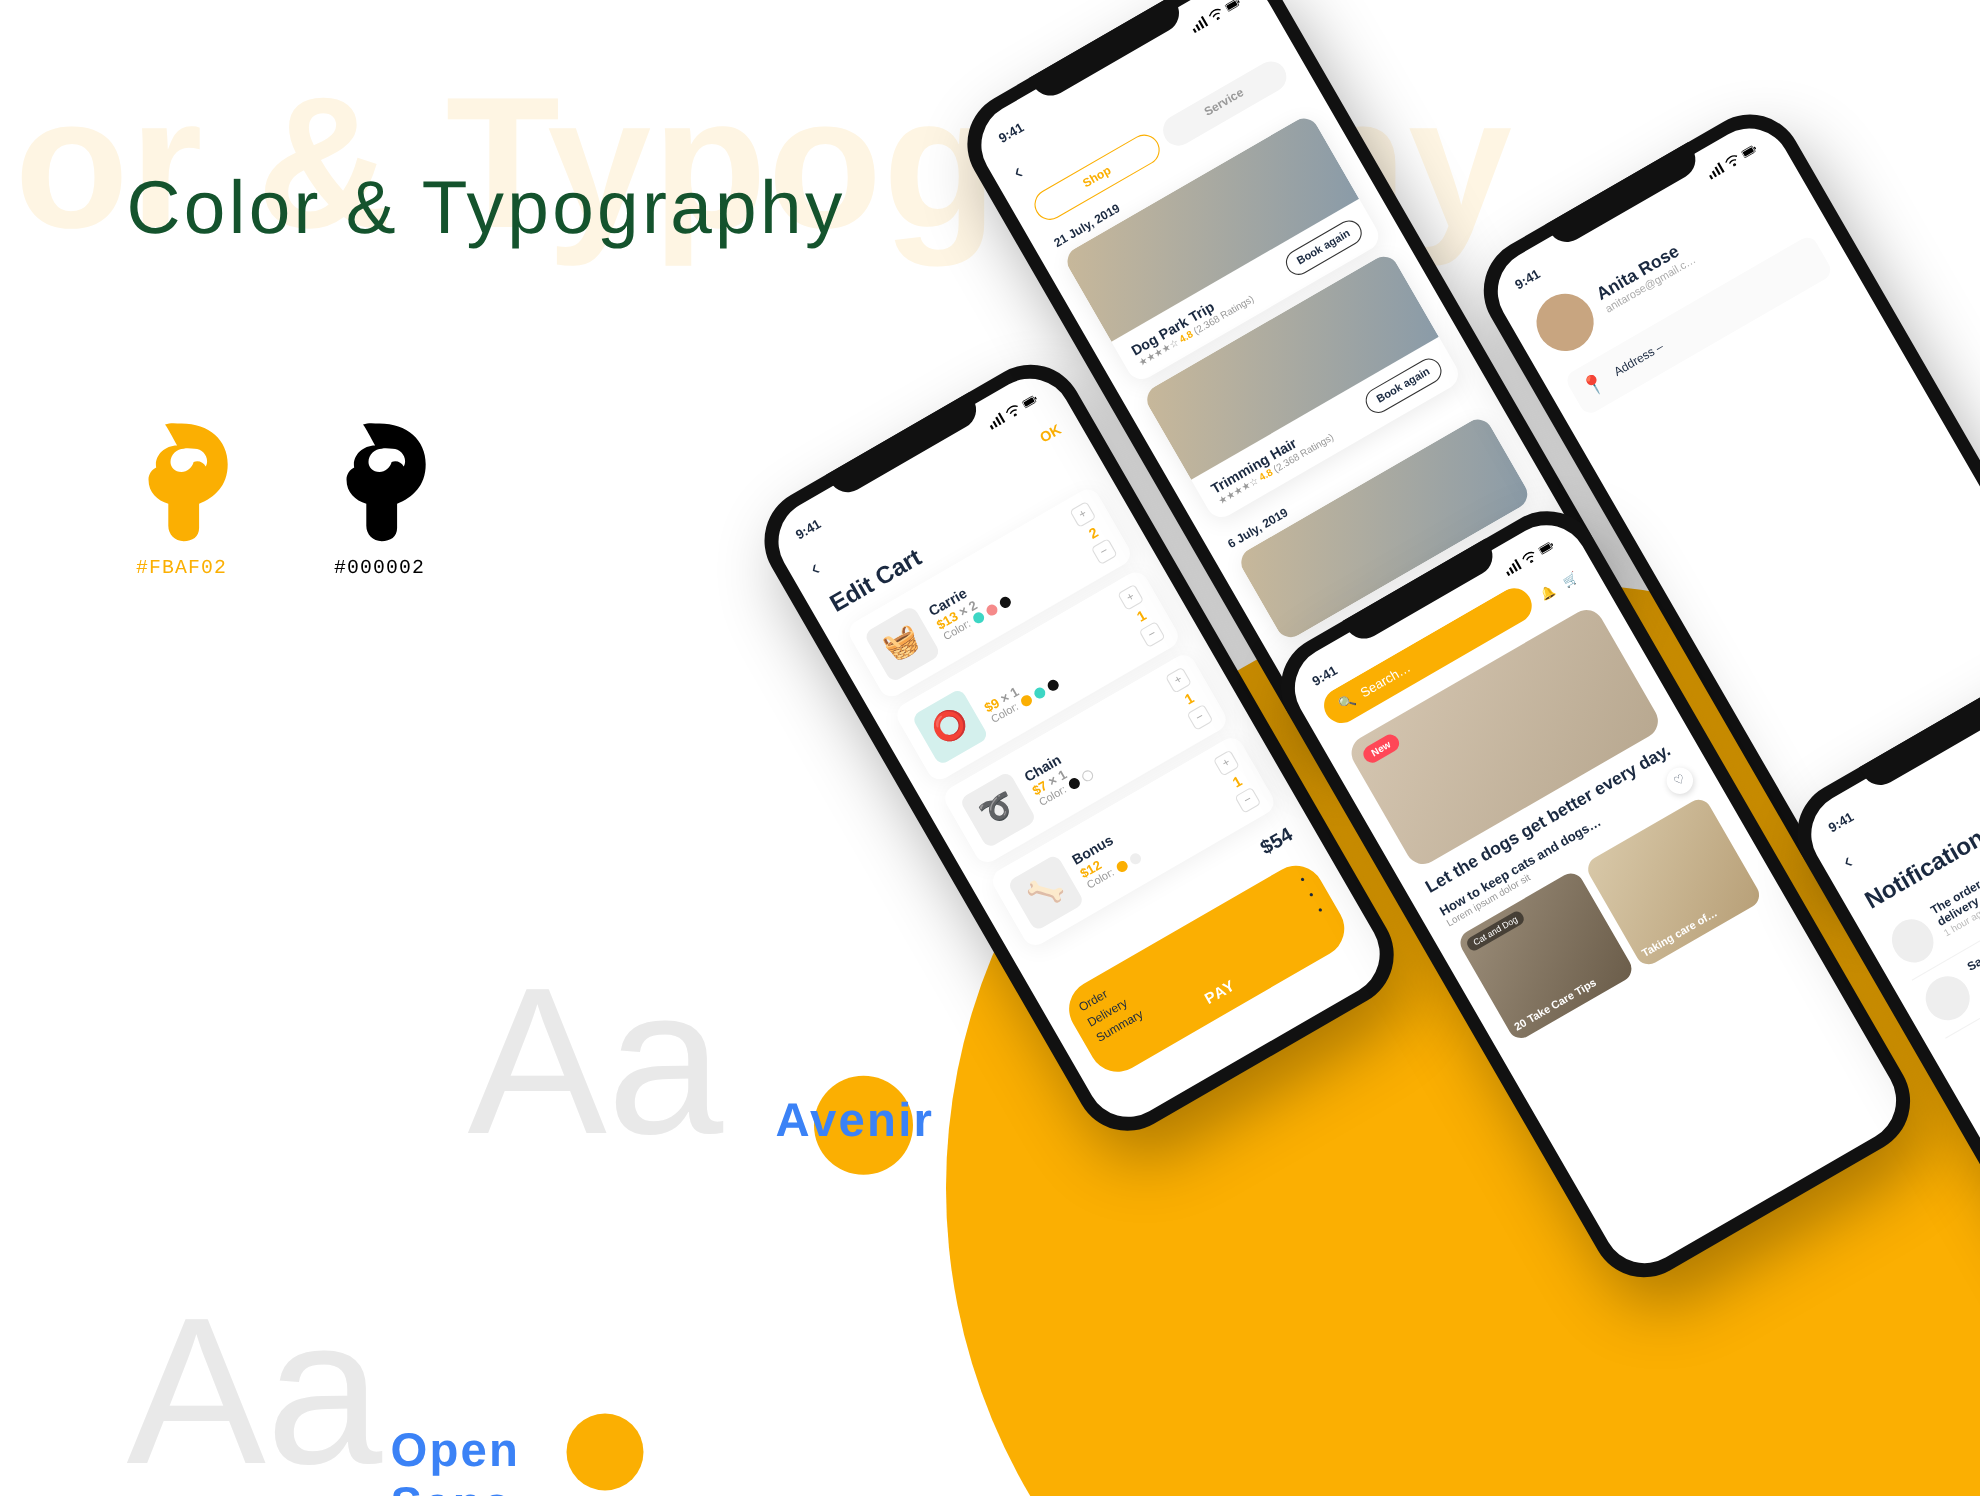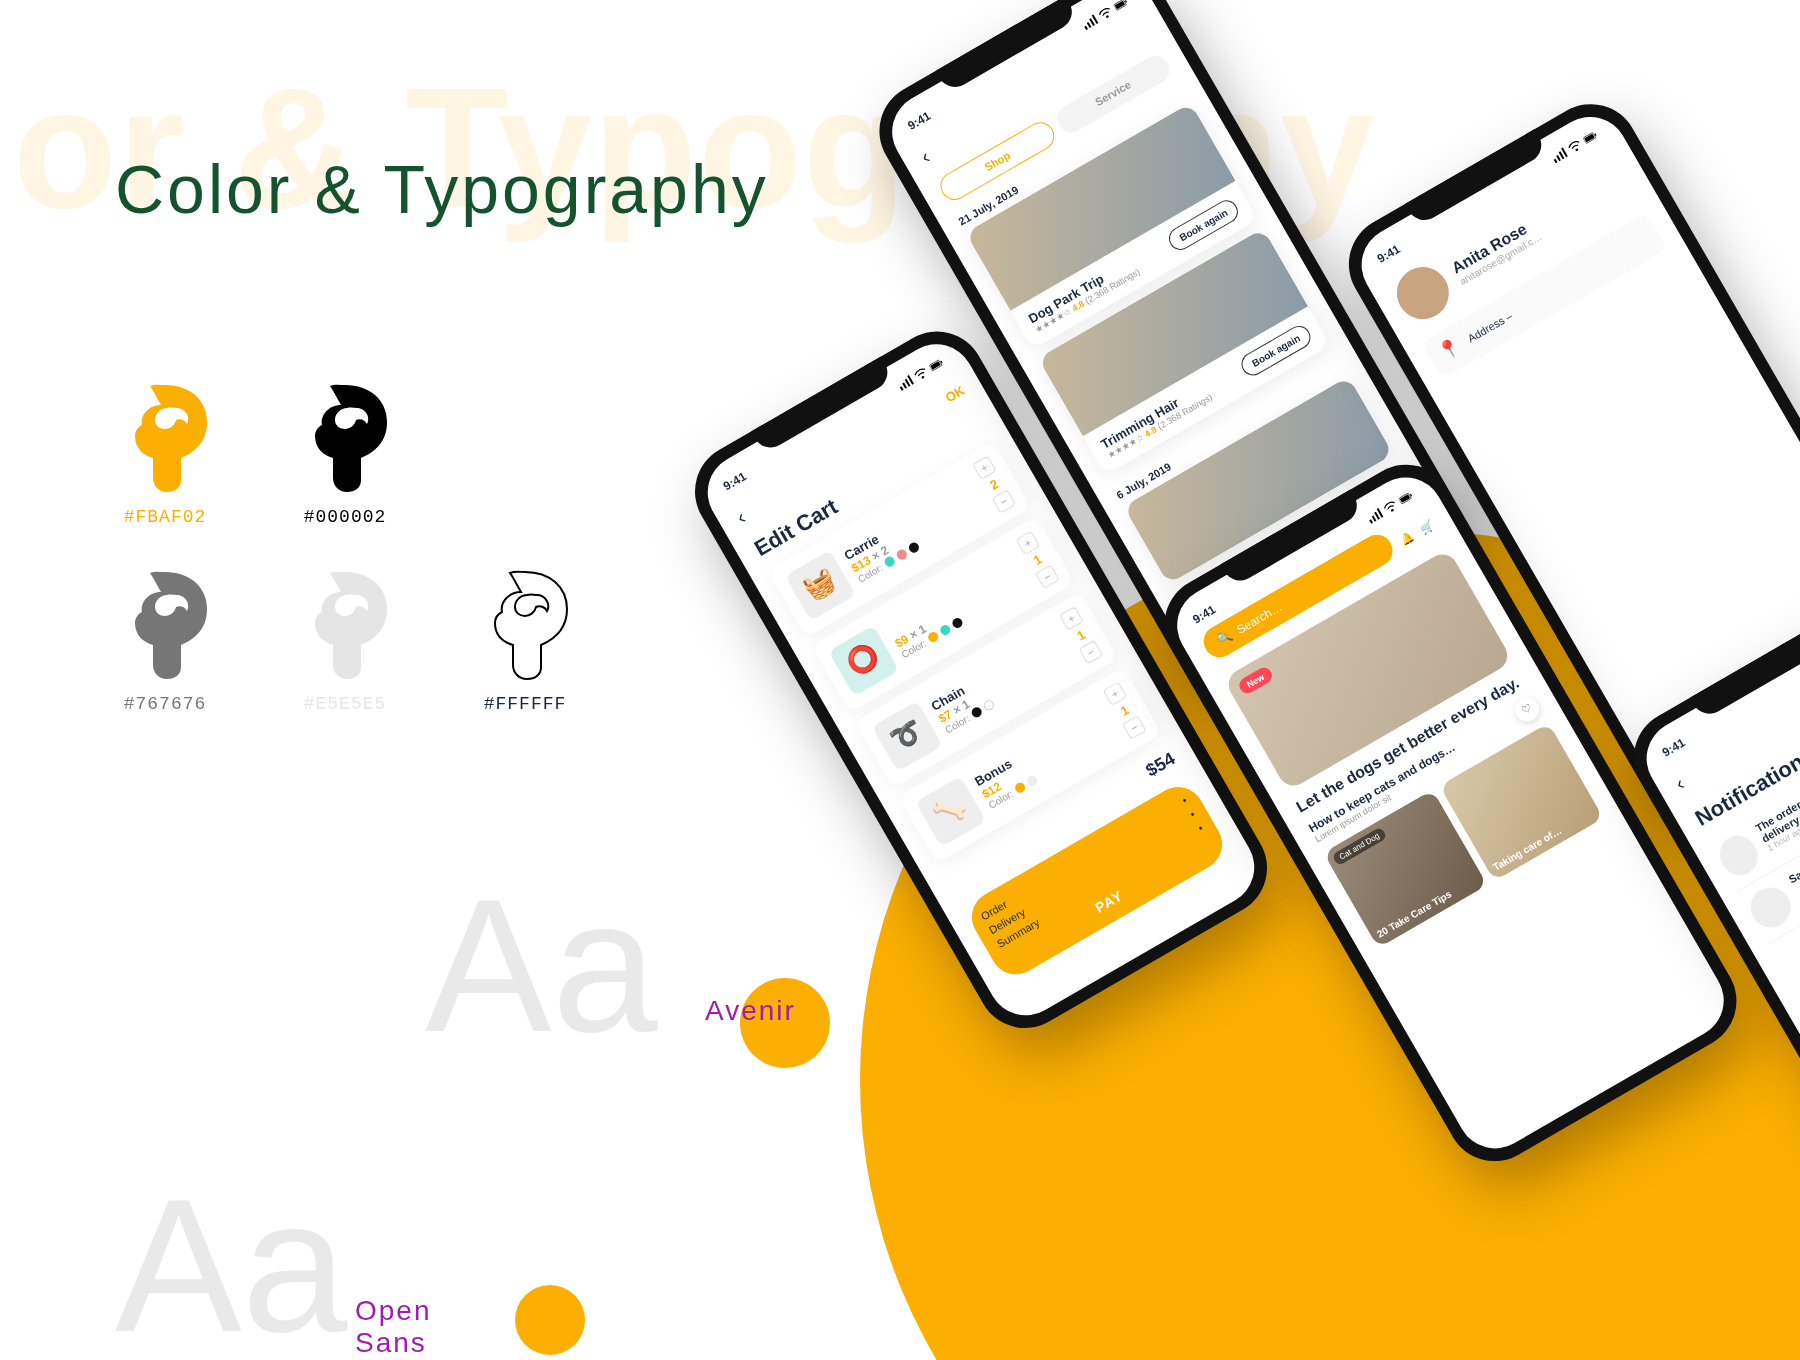--- a/index.html
+++ b/index.html
@@ -17,21 +17,21 @@
 .swatch-row{display:flex;gap:80px;margin-bottom:40px}
 .swatch{display:flex;flex-direction:column;align-items:center;gap:12px}
 .swatch .hex{font-family:Liberation Mono, monospace;font-size:18px;letter-spacing:1px}
 .swatch svg{width:100px;height:115px}
 
 
 .typo{position:absolute;left:115px;top:930px;z-index:2}
 .typo .pair{position:relative;height:200px}
 .typo .bigAa{font-size:190px;font-weight:400;color:#e9e9e9;line-height:1}
 .typo .dot{position:absolute;width:90px;height:90px;border-radius:50%;background:#fbaf02}
-.typo .label{position:absolute;font-size:28px;font-weight:400;color:#a21caf;letter-spacing:2px;z-index:3}
+.typo .label{position:absolute;font-size:43px;font-weight:700;color:#3b82f6;letter-spacing:2px;z-index:3}
 .p1 .bigAa{position:absolute;left:310px;top:-60px}
 .p1 .dot{left:625px;top:48px}
 .p1 .label{left:590px;top:65px}
 .p2{margin-top:90px}
 .p2 .bigAa{position:absolute;left:0;top:-50px}
 .p2 .dot{left:400px;top:65px;width:70px;height:70px}
 .p2 .label{left:240px;top:75px}
 
 
 .phones{position:absolute;right:0;top:140px;width:1020px;height:1150px;transform:rotate(-30deg) translate(100px,-100px);transform-origin:center;z-index:3}
@@ -127,40 +127,20 @@
         </svg>
       <div class="hex" style="color:#FBAF02">#FBAF02</div>
     </div>
     <div class="swatch">
       <svg viewBox="0 0 100 115">
           <path d="M50 5 C75 5 92 20 92 42 C92 62 80 72 66 78 L66 100 C66 108 60 112 52 112 C44 112 38 106 38 98 L38 78 C28 75 20 68 20 56 C20 51 23 47 27 45 C25 35 34 25 46 25 C42 18 38 10 35 6 C40 4 45 5 50 5 Z M52 28 C46 28 40 33 40 40 C40 45 44 49 50 49 C55 49 60 45 61 40 C65 38 70 40 72 44 C76 37 70 28 62 28 C59 28 56 27 52 28 Z" fill="#000"></path>
         </svg>
       <div class="hex" style="color:#000">#000002</div>
     </div>
   </div>
-  <div class="swatch-row">
-    <div class="swatch">
-      <svg viewBox="0 0 100 115">
-          <path d="M50 5 C75 5 92 20 92 42 C92 62 80 72 66 78 L66 100 C66 108 60 112 52 112 C44 112 38 106 38 98 L38 78 C28 75 20 68 20 56 C20 51 23 47 27 45 C25 35 34 25 46 25 C42 18 38 10 35 6 C40 4 45 5 50 5 Z M52 28 C46 28 40 33 40 40 C40 45 44 49 50 49 C55 49 60 45 61 40 C65 38 70 40 72 44 C76 37 70 28 62 28 C59 28 56 27 52 28 Z" fill="#767676"></path>
-        </svg>
-      <div class="hex" style="color:#767676">#767676</div>
-    </div>
-    <div class="swatch">
-      <svg viewBox="0 0 100 115">
-          <path d="M50 5 C75 5 92 20 92 42 C92 62 80 72 66 78 L66 100 C66 108 60 112 52 112 C44 112 38 106 38 98 L38 78 C28 75 20 68 20 56 C20 51 23 47 27 45 C25 35 34 25 46 25 C42 18 38 10 35 6 C40 4 45 5 50 5 Z M52 28 C46 28 40 33 40 40 C40 45 44 49 50 49 C55 49 60 45 61 40 C65 38 70 40 72 44 C76 37 70 28 62 28 C59 28 56 27 52 28 Z" fill="#E5E5E5"></path>
-        </svg>
-      <div class="hex" style="color:#E5E5E5">#E5E5E5</div>
-    </div>
-    <div class="swatch">
-      <svg viewBox="0 0 100 115">
-          <path d="M50 5 C75 5 92 20 92 42 C92 62 80 72 66 78 L66 100 C66 108 60 112 52 112 C44 112 38 106 38 98 L38 78 C28 75 20 68 20 56 C20 51 23 47 27 45 C25 35 34 25 46 25 C42 18 38 10 35 6 C40 4 45 5 50 5 Z M52 28 C46 28 40 33 40 40 C40 45 44 49 50 49 C55 49 60 45 61 40 C65 38 70 40 72 44 C76 37 70 28 62 28 C59 28 56 27 52 28 Z" fill="none" stroke="#000" stroke-width="2"></path>
-        </svg>
-      <div class="hex" style="color:#1a2940">#FFFFFF</div>
-    </div>
-  </div>
 </div>
 
 <div class="typo">
   <div class="pair p1">
     <div class="bigAa">Aa</div>
     <div class="dot"></div>
     <div class="label">Avenir</div>
   </div>
   <div class="pair p2">
     <div class="bigAa">Aa</div>

